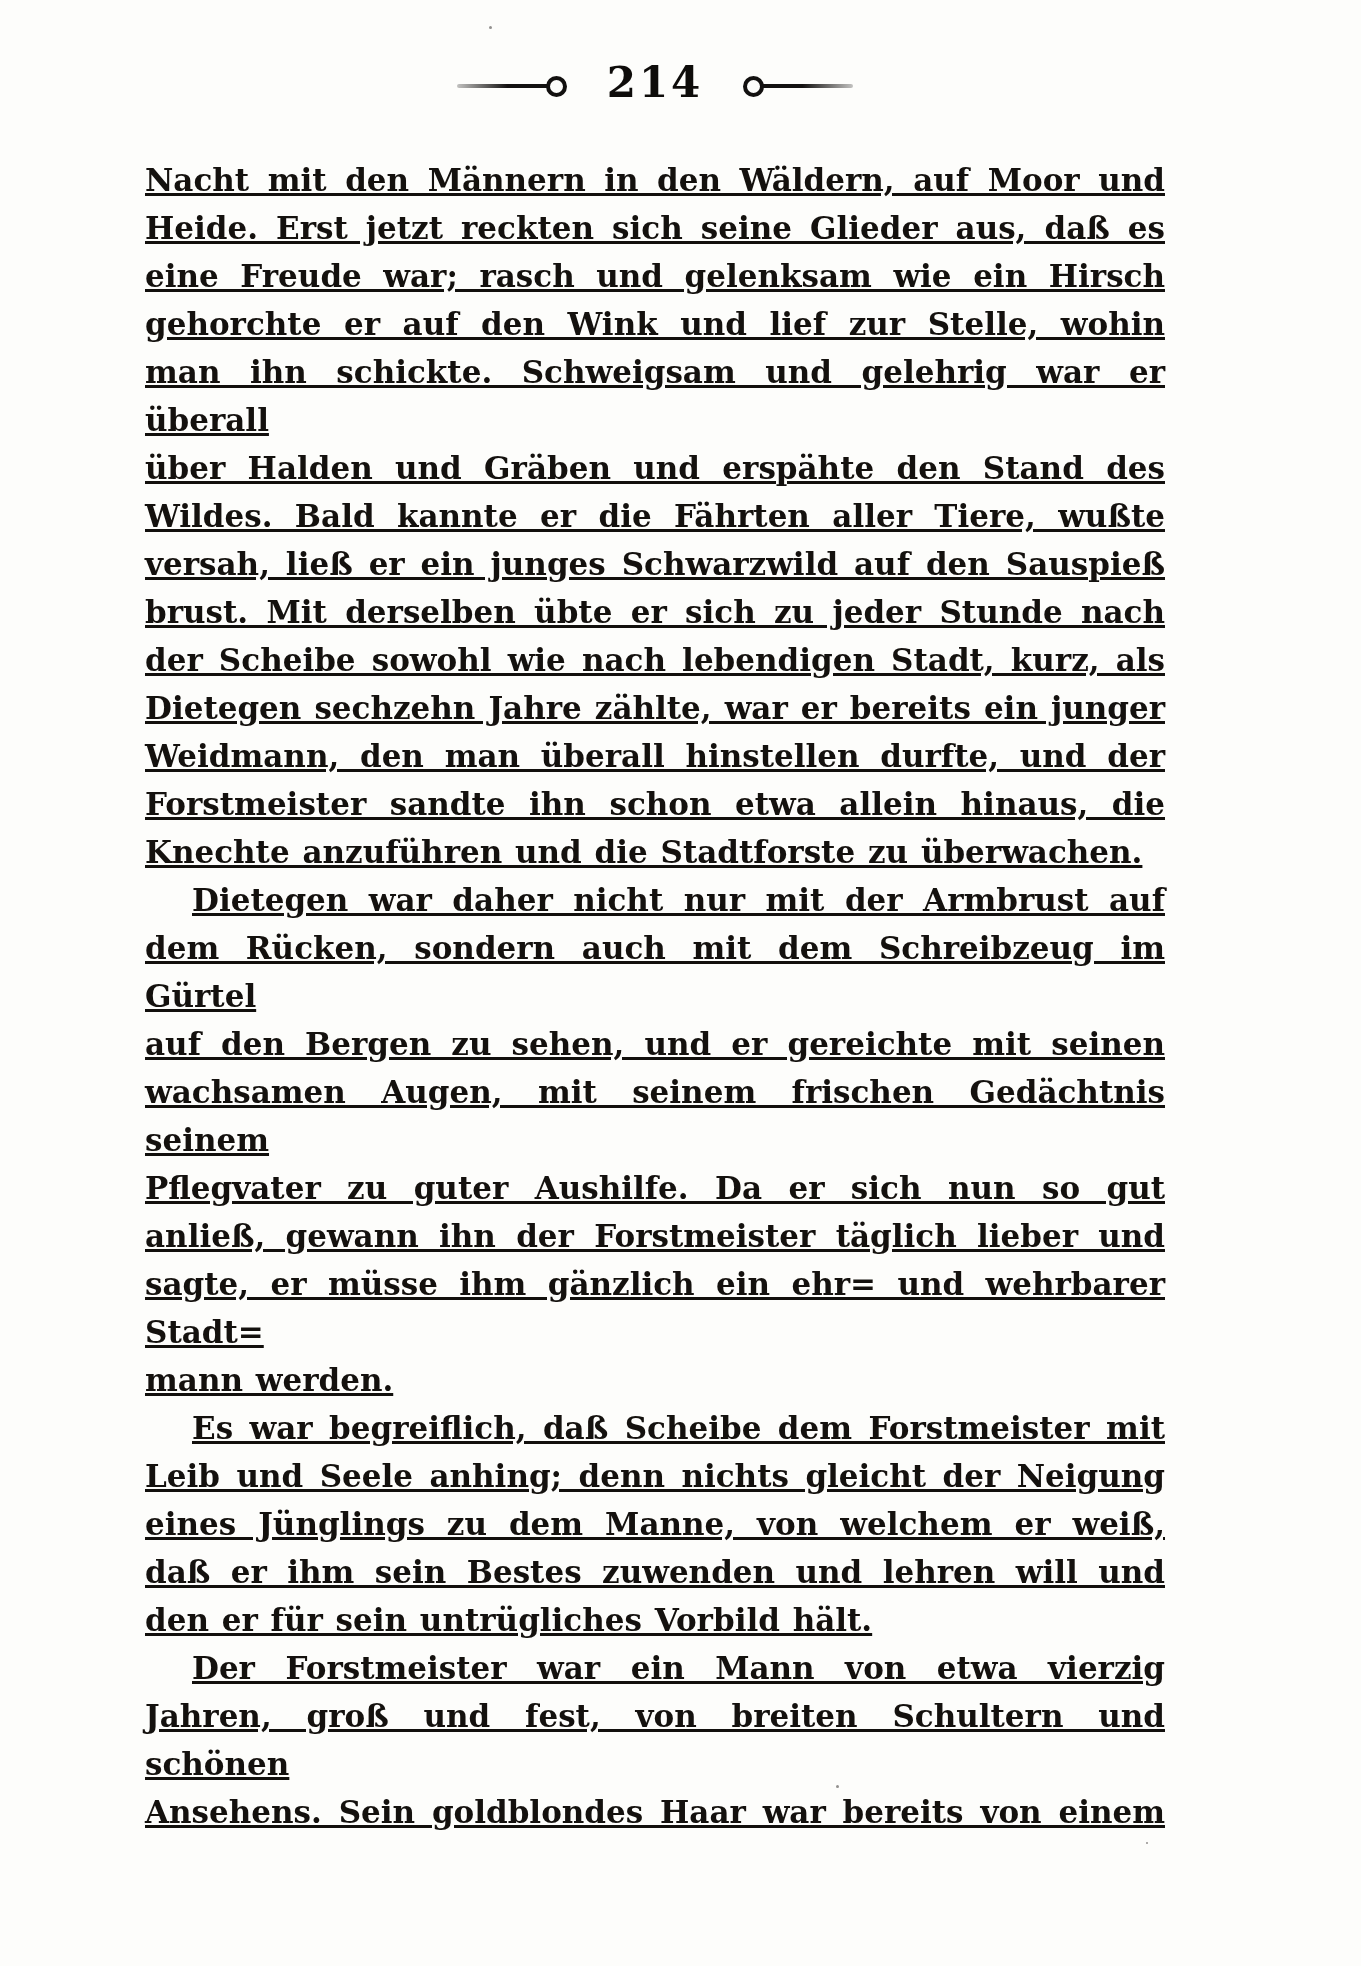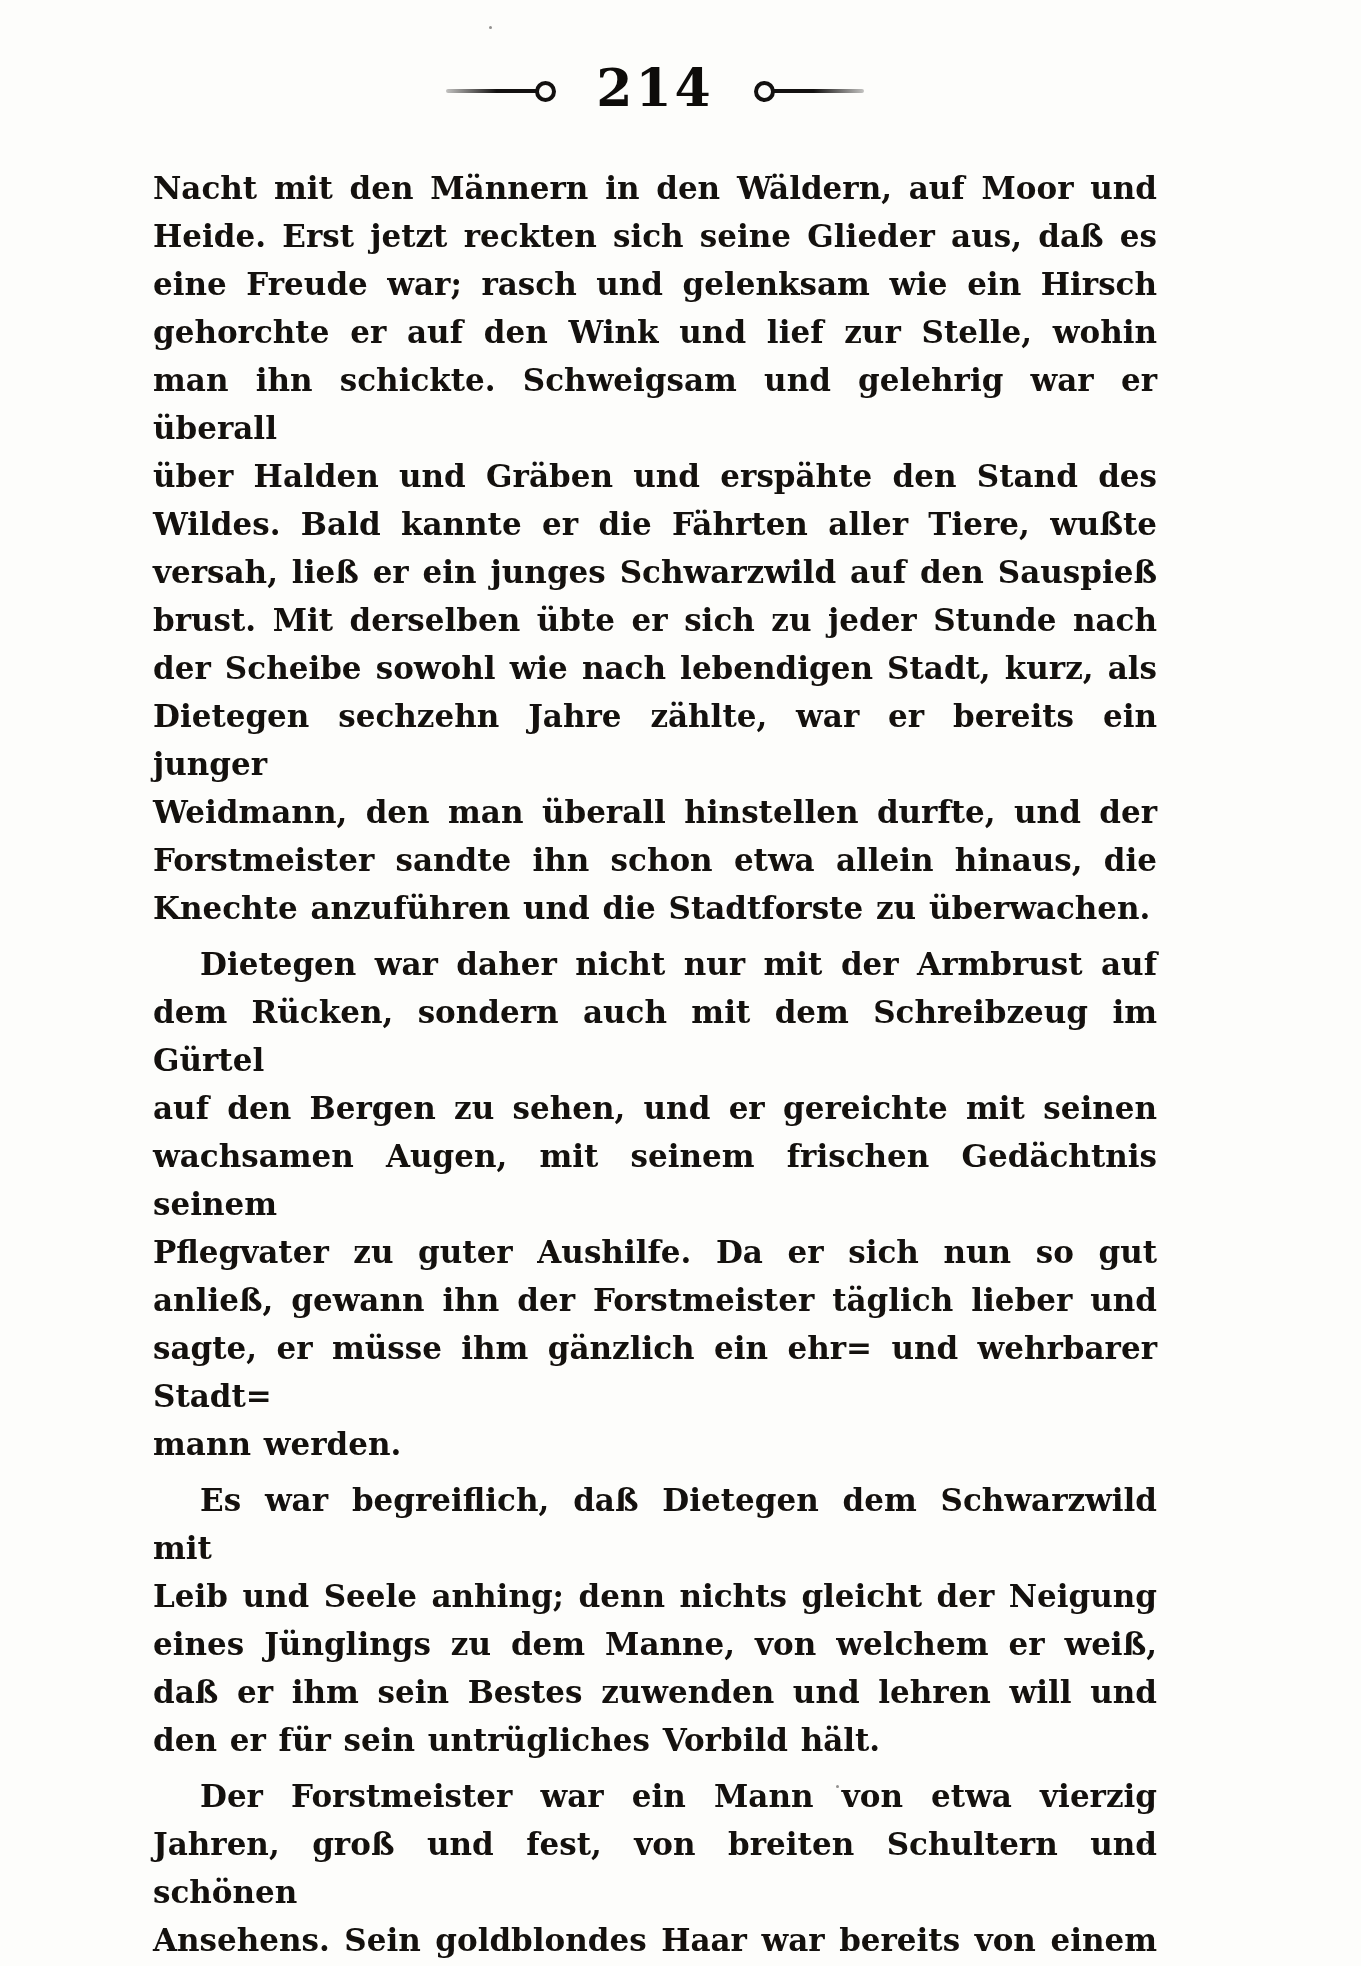--- a/index.html
+++ b/index.html
@@ -39,35 +39,35 @@
     display: inline-block;
     width: 13px;
     height: 13px;
     border: 4px solid #131110;
     border-radius: 50%;
     box-sizing: content-box;
   }
   .ring.left  { margin-left: -3px; }
   .ring.right { margin-right: -3px; }
   .page-number {
-    font-size: 52px;
+    font-size: 42px;
     font-weight: bold;
     letter-spacing: 3px;
     line-height: 1;
     margin: 0 40px 6px 40px;
     color: #0e0c0a;
   }
   
   .text-block {
     position: absolute;
     top: 156px;
     left: 145px;
     width: 1020px;
   }
-  .paragraph { margin: 8px; }
+  .paragraph { margin: 0; text-decoration: underline; }
   .line {
     font-size: 31px;
     font-weight: bold;
     line-height: 48px;
     white-space: normal;
     text-align: justify;
     text-align-last: justify;
     word-spacing: 2px;
     color: #14110e;
   }
@@ -118,21 +118,21 @@
         <div class="line">Dietegen war daher nicht nur mit der Armbrust auf</div>
         <div class="line">dem Rücken, sondern auch mit dem Schreibzeug im Gürtel</div>
         <div class="line">auf den Bergen zu sehen, und er gereichte mit seinen</div>
         <div class="line">wachsamen Augen, mit seinem frischen Gedächtnis seinem</div>
         <div class="line">Pflegvater zu guter Aushilfe.  Da er sich nun so gut</div>
         <div class="line">anließ, gewann ihn der Forstmeister täglich lieber und</div>
         <div class="line">sagte, er müsse ihm gänzlich ein ehr= und wehrbarer Stadt=</div>
         <div class="line end">mann werden.</div>
       </div>
       <div class="paragraph indent">
-        <div class="line">Es war begreiflich, daß Dietegen dem Schwarzwild mit</div>
+        <div class="line">Es war begreiflich, daß Scheibe dem Forstmeister mit</div>
         <div class="line">Leib und Seele anhing; denn nichts gleicht der Neigung</div>
         <div class="line">eines Jünglings zu dem Manne, von welchem er weiß,</div>
         <div class="line">daß er ihm sein Bestes zuwenden und lehren will und</div>
         <div class="line end">den er für sein untrügliches Vorbild hält.</div>
       </div>
       <div class="paragraph indent">
         <div class="line">Der Forstmeister war ein Mann von etwa vierzig</div>
         <div class="line">Jahren, groß und fest, von breiten Schultern und schönen</div>
         <div class="line">Ansehens.  Sein goldblondes Haar war bereits von einem</div>
       </div>

